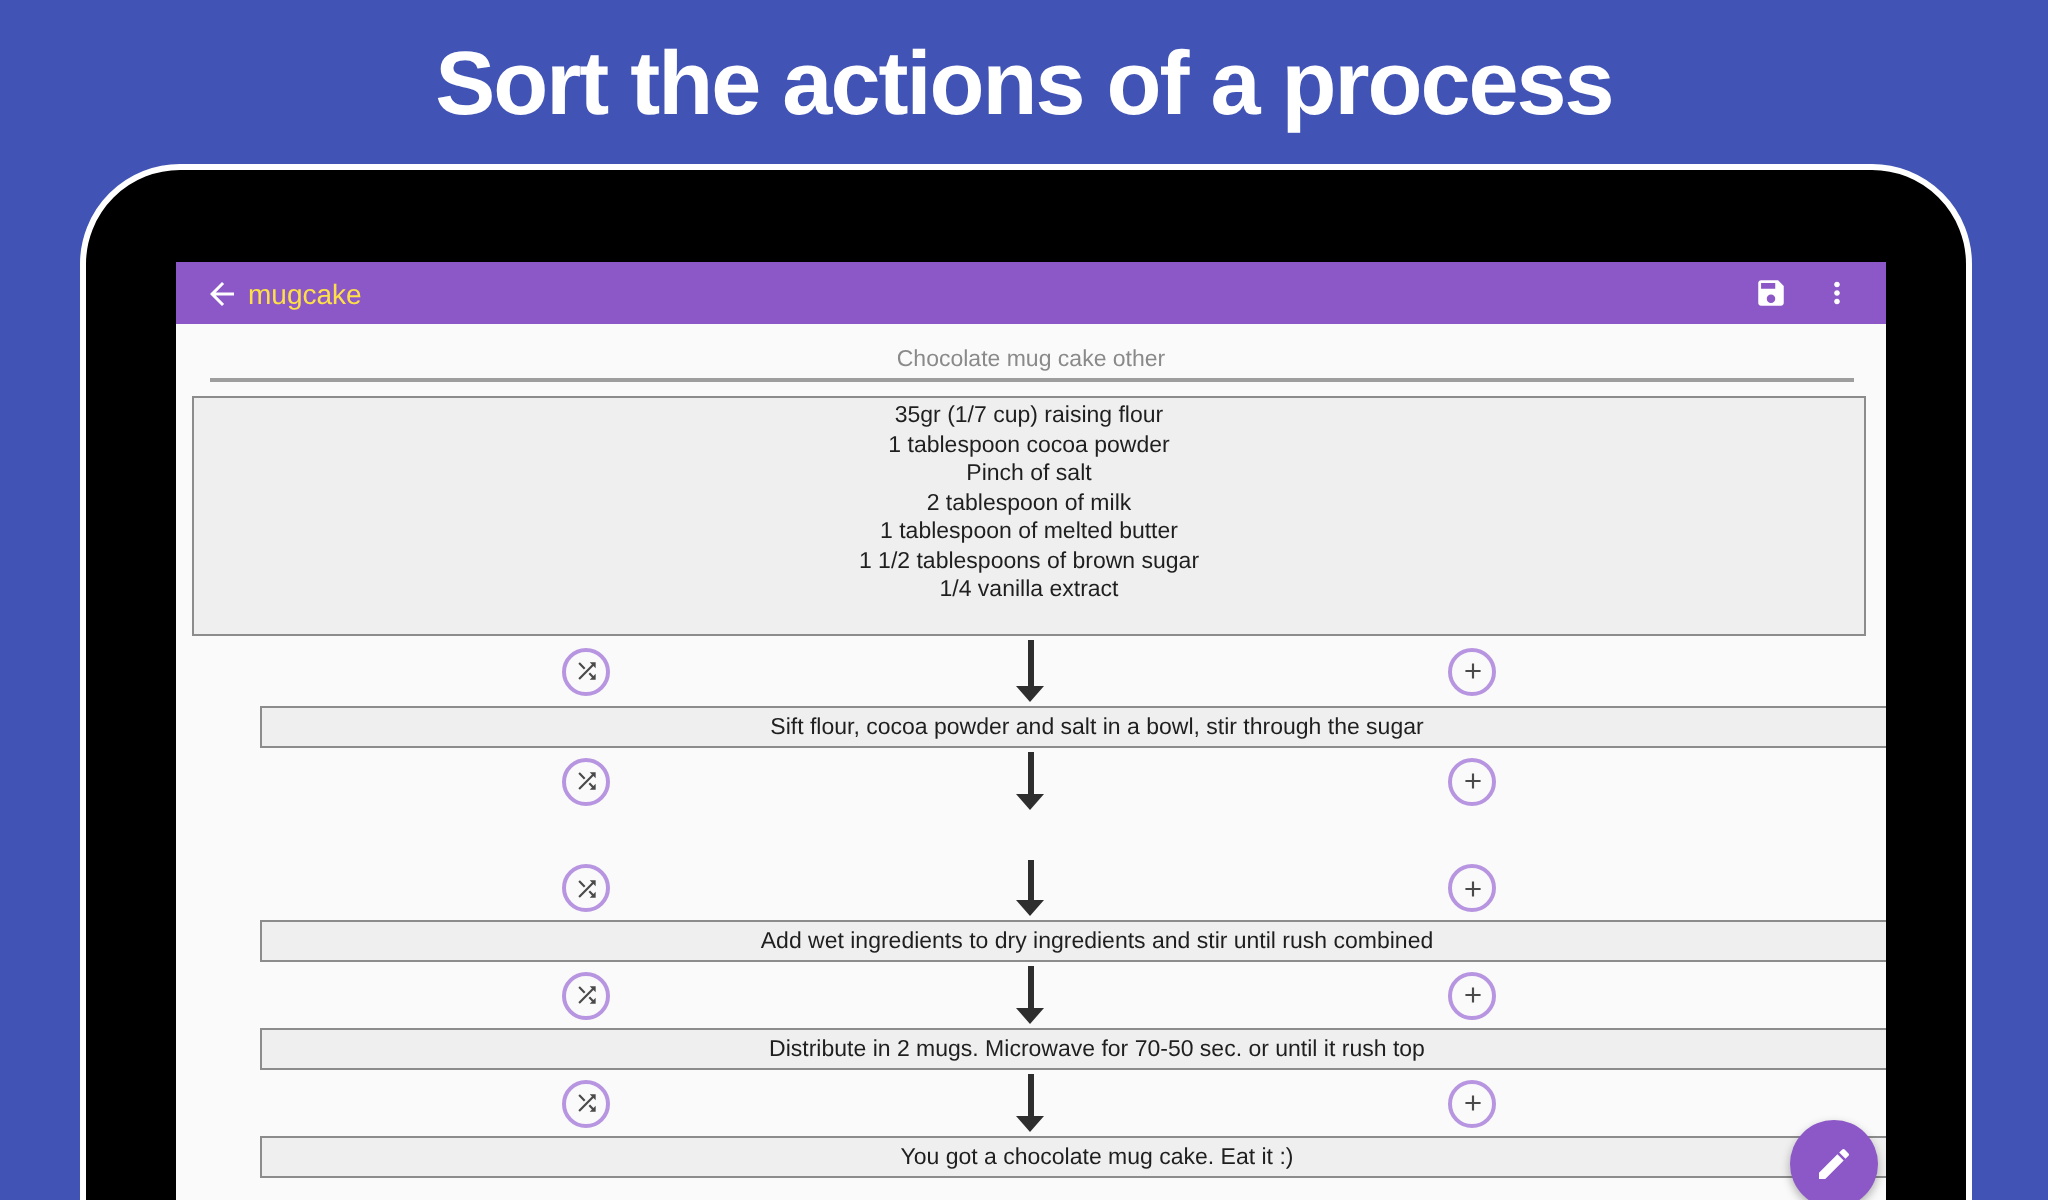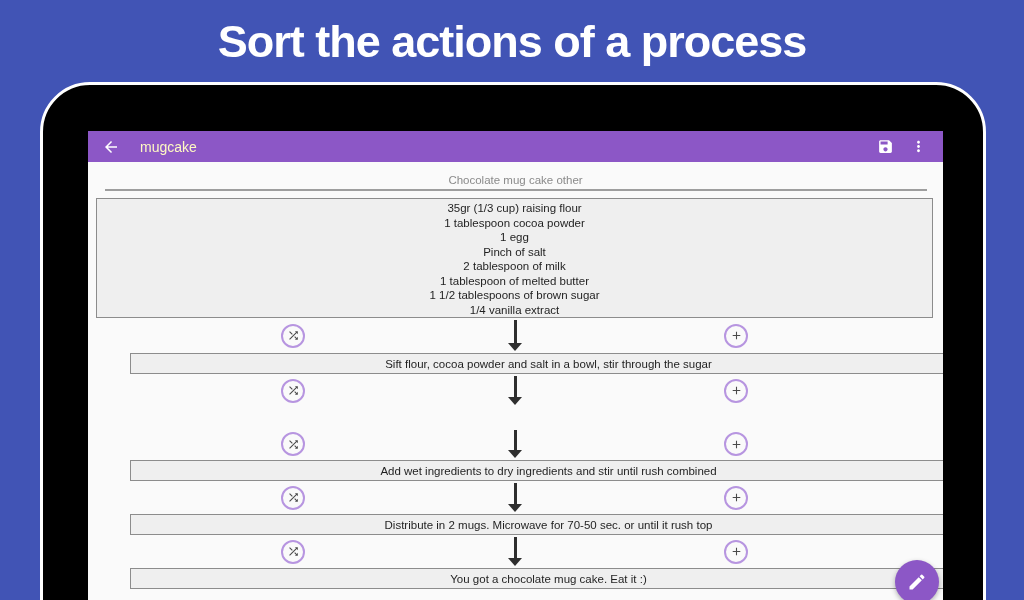--- a/index.html
+++ b/index.html
@@ -19,21 +19,21 @@
   }
   .screen {
     position:absolute; left:88px; top:131px; width:855px; height:500px;
     background:#FAFAFA; overflow:hidden;
   }
   .appbar {
     position:absolute; top:0; left:0; width:100%; height:31px;
     background:#8C57C6; display:flex; align-items:center; padding:0 12px;
   }
   .appbar .back { width:18px; height:18px; margin-left:2px; cursor:pointer; }
-  .appbar .title { color:#fef9c3; font-size:14px; margin-left:20px; flex:1; }
+  .appbar .title { color:#fde047; font-size:14px; margin-left:4px; flex:1; }
   .appbar .action { width:17px; height:17px; cursor:pointer; }
   .appbar .save { margin-right:16px; }
   .appbar .kebab { margin-right:4px; }
   .recipe-title {
     position:absolute; top:43px; left:0; width:100%;
     text-align:center; color:#8A8A8A; font-size:11.5px;
   }
   .title-underline {
     position:absolute; top:58px; left:17px; width:822px; height:2px;
     background:#9E9E9E;
@@ -89,23 +89,22 @@
       </svg>
       <svg class="action kebab" viewBox="0 0 24 24">
         <path fill="#fff" d="M12 8c1.1 0 2-.9 2-2s-.9-2-2-2-2 .9-2 2 .9 2 2 2zm0 2c-1.1 0-2 .9-2 2s.9 2 2 2 2-.9 2-2-.9-2-2-2zm0 6c-1.1 0-2 .9-2 2s.9 2 2 2 2-.9 2-2-.9-2-2-2z"></path>
       </svg>
     </div>
 
     <div class="recipe-title">Chocolate mug cake other</div>
     <div class="title-underline"></div>
 
     <div class="box ingredients">
-      <div>35gr (1/3 cup) raising flour</div>
+      <div>35gr (1/7 cup) raising flour</div>
       <div>1 tablespoon cocoa powder</div>
-      <div>1 egg</div>
       <div>Pinch of salt</div>
       <div>2 tablespoon of milk</div>
       <div>1 tablespoon of melted butter</div>
       <div>1 1/2 tablespoons of brown sugar</div>
       <div>1/4 vanilla extract</div>
     </div>
 
     <div class="connector" style="top:187px;height:35px">
       <button class="circle-btn" style="left:193px">
         <svg viewBox="0 0 24 24">

